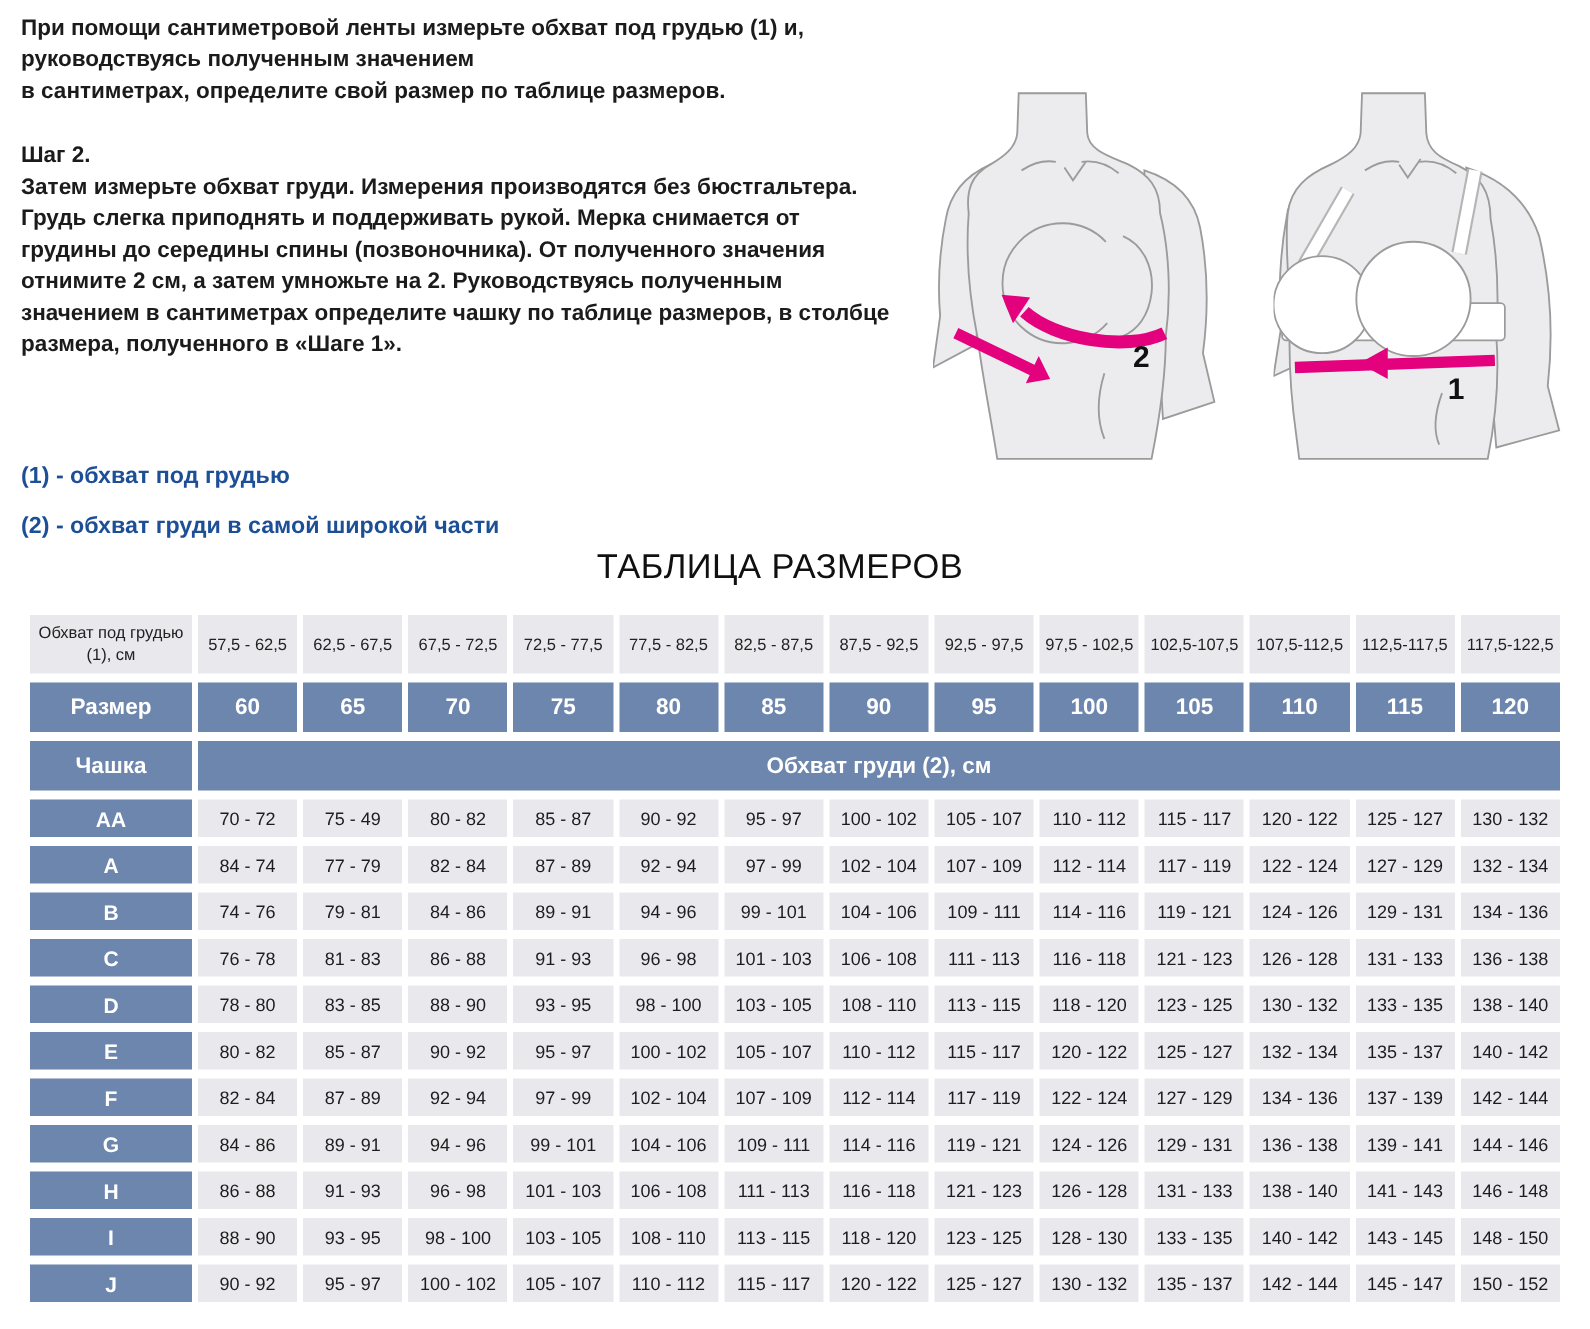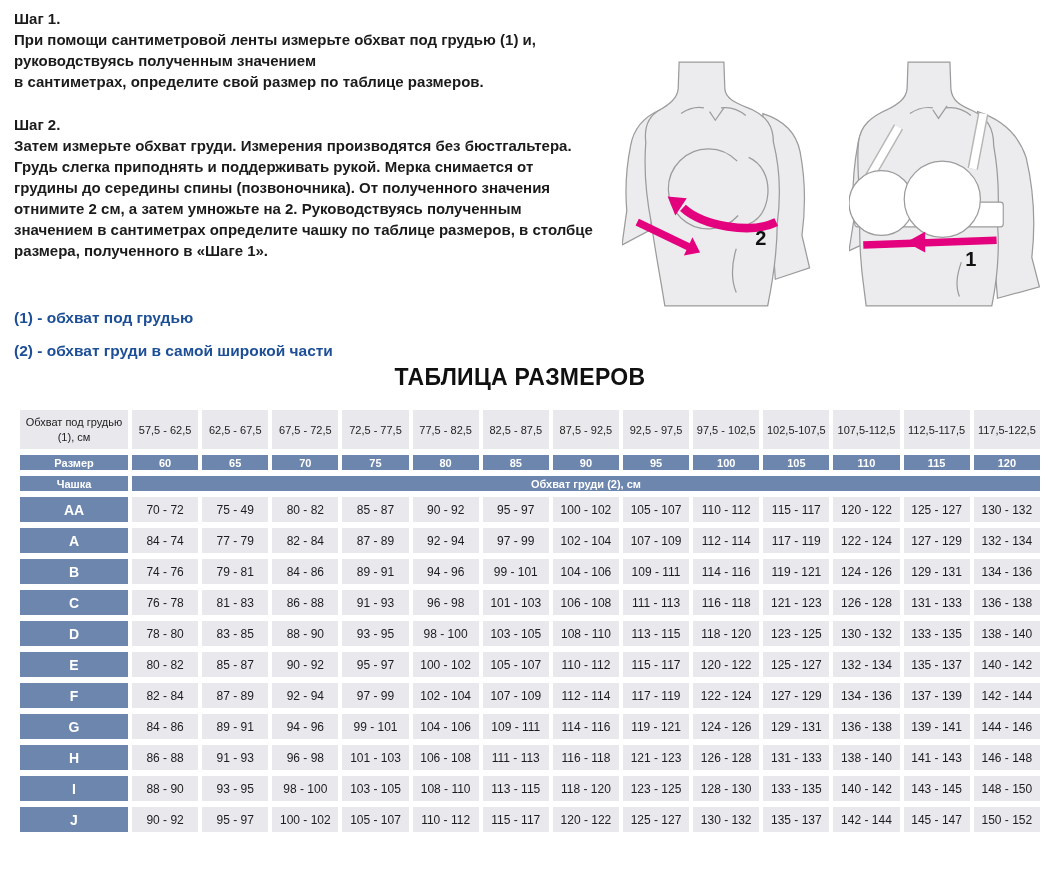--- a/index.html
+++ b/index.html
@@ -17,37 +17,36 @@
   }
   .intro{position:absolute;left:14px;top:8px;width:618px;font-size:15px;line-height:21px;font-weight:600;}
   .step{white-space:pre-line;margin:0 0 22px 0;}
   .step-title{margin:0;}
   .note{position:absolute;left:14px;color:var(--note_blue);font-weight:700;font-size:15.5px;}
   .note-1{top:309px;}
   .note-2{top:342px;}
   .figures{position:absolute;left:622px;top:56px;width:438px;height:260px;display:flex;gap:0;}
   .figures svg{display:block;}
   .fig-label{font:bold 21px "Liberation Sans",sans-serif;fill:#111;}
-  .table-title{position:absolute;left:0;top:364px;width:1040px;text-align:center;font-size:23px;letter-spacing:.3px;color:#101010;font-weight:bold;}
+  .table-title{position:absolute;left:0;top:364px;width:1040px;text-align:center;font-size:23px;letter-spacing:.3px;color:#101010;}
   table.size-table{
     position:absolute;left:16px;top:404px;width:1028px;
     border-collapse:separate;border-spacing:4px 6px;table-layout:fixed;
   }
   td{text-align:center;vertical-align:middle;padding:0 1px;}
   .range-row td{background:var(--cell_gray);height:39px;font-size:11px;color:#222;}
   .range-row td.corner{width:106px;line-height:1.3;text-align:center;}
-  .size-row td,.cup-row td{background:var(--table_blue);color:#fff;font-weight:700;font-size:11px;height:15px;}
+  .size-row td,.cup-row td{background:var(--table_blue);color:#fff;font-weight:700;font-size:15px;height:33px;}
   .data-row td{background:var(--cell_gray);font-size:12px;height:25px;color:#1d1d1f;}
   .data-row td.cup-label{background:var(--table_blue);color:#ffffff;font-weight:700;font-size:14px;}
 </style>
 </head>
 <body>
 
 <div class="intro">
-  <p class="step step-title" style="margin:0">Шаг 1.</p>
   <p class="step">При помощи сантиметровой ленты измерьте обхват под грудью (1) и,
 руководствуясь полученным значением
 в сантиметрах, определите свой размер по таблице размеров.</p>
   <p class="step step-title" style="margin:0">Шаг 2.</p>
   <p class="step">Затем измерьте обхват груди. Измерения производятся без бюстгальтера.
 Грудь слегка приподнять и поддерживать рукой. Мерка снимается от
 грудины до середины спины (позвоночника). От полученного значения
 отнимите 2 см, а затем умножьте на 2. Руководствуясь полученным
 значением в сантиметрах  определите чашку по таблице размеров, в столбце
 размера, полученного в «Шаге 1».</p>

